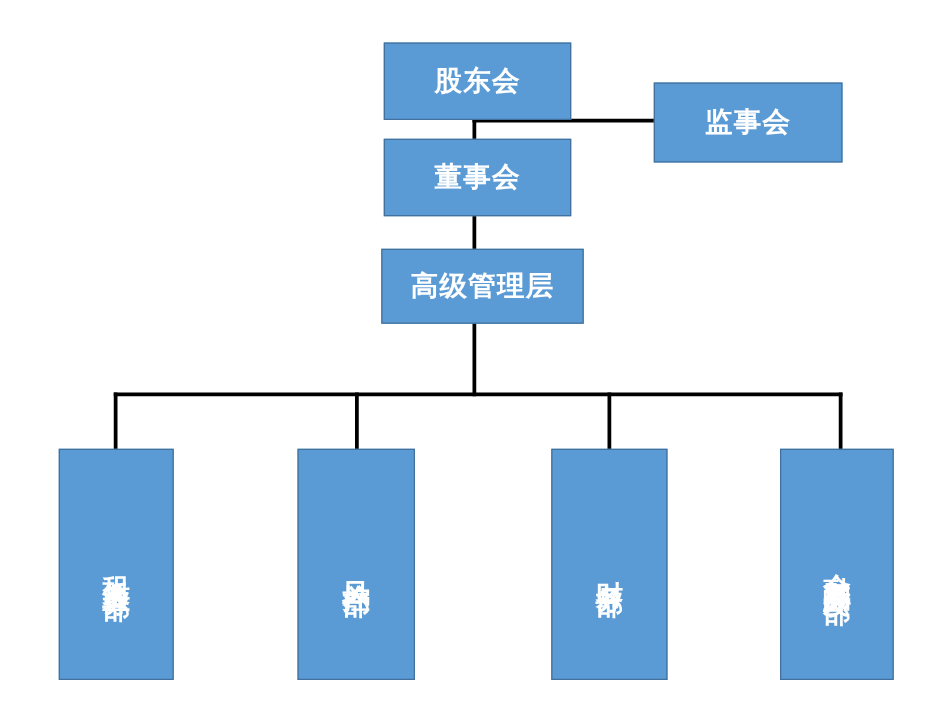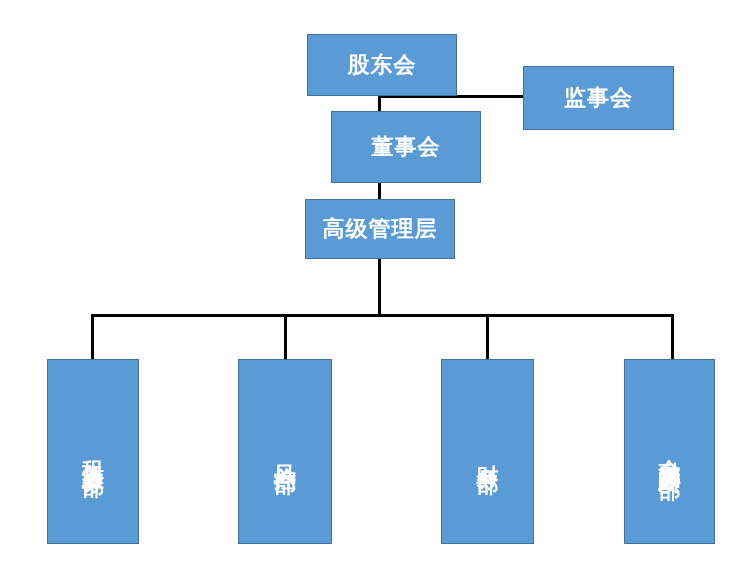--- a/index.html
+++ b/index.html
@@ -60,25 +60,25 @@
   <div class="line" style="left:671px; top:314px; width:3px; height:46px;"></div>
 
   <div class="node h" style="left:307px; top:34px; width:150px; height:62px;">
     <span>股东会</span>
   </div>
 
   <div class="node h" style="left:523px; top:66px; width:151px; height:64px;font-family:Liberation Serif, serif;">
     <span>监事会</span>
   </div>
 
-  <div class="node h" style="left:307px; top:111px; width:150px; height:72px;margin-left:24px;">
+  <div class="node h" style="left:307px; top:111px; width:150px; height:62px;">
     <span>董事会</span>
   </div>
 
-  <div class="node h" style="left:305px; top:199px; width:150px; height:60px;">
+  <div class="node h" style="left:305px; top:199px; width:162px; height:60px;">
     <span>高级管理层</span>
   </div>
 
   <div class="node v" style="left:47px; top:359px; width:92px; height:185px;">
     <span>租赁业务部</span>
   </div>
 
   <div class="node v" style="left:238px; top:359px; width:94px; height:185px;">
     <span>风控部</span>
   </div>

